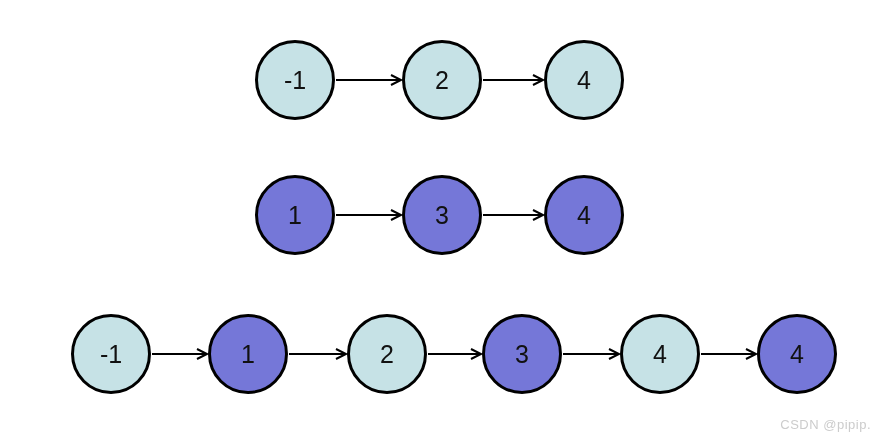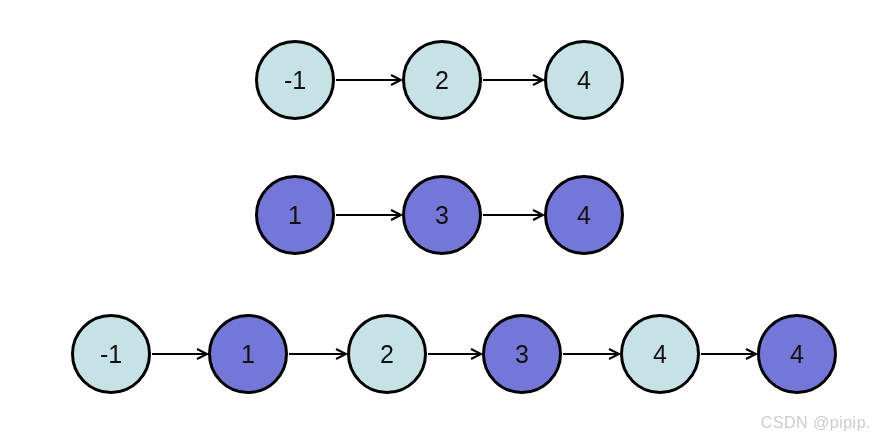--- a/index.html
+++ b/index.html
@@ -34,21 +34,21 @@
     align-items: center;
     justify-content: center;
     font-size: 25px;
     color: #111111;
     line-height: 1;
   }
   .watermark {
     position: absolute;
     right: 4px;
     bottom: 10px;
-    font-size: 16px;
+    font-size: 13px;
     color: #cccccc;
     letter-spacing: 0.5px;
   }
 </style>
 </head>
 <body>
 
 <div class="canvas">
   <svg class="arrows-layer" viewBox="0 0 875 442" xmlns="http://www.w3.org/2000/svg">
       <g stroke="#000000" stroke-width="2" fill="none">

